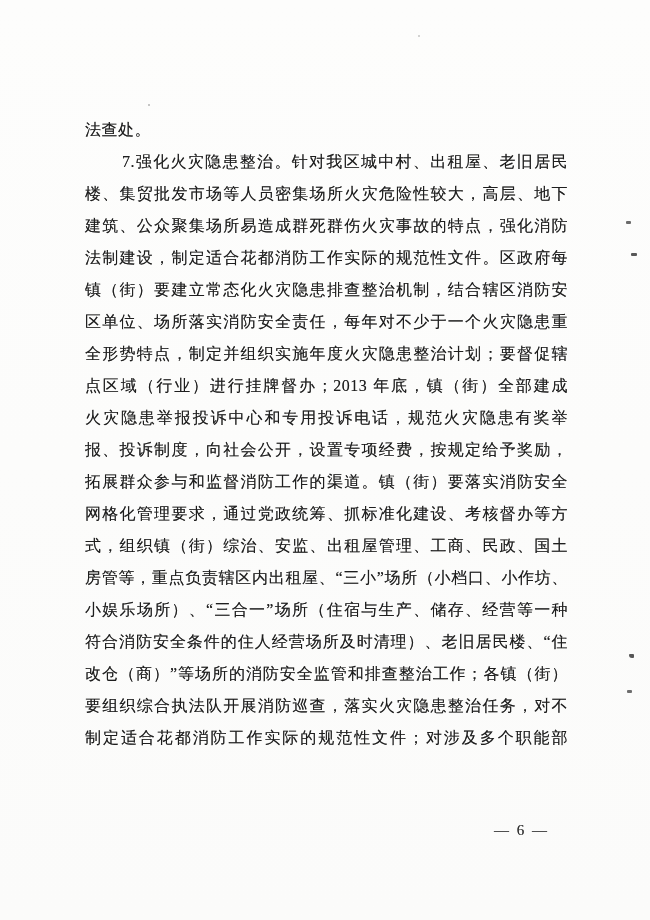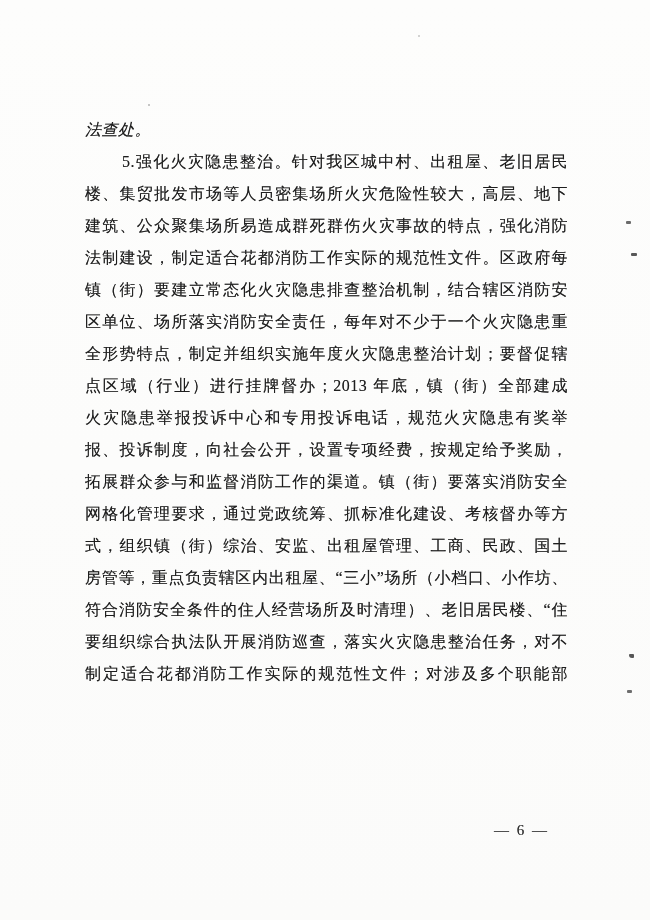--- a/index.html
+++ b/index.html
@@ -34,21 +34,20 @@
     line-height: 32px;
     text-align: justify;
     text-align-last: justify;
     text-justify: inter-character;
     word-break: keep-all;
     overflow: visible;
   }
   .line--plain {
     text-align: left;
     text-align-last: left;
-    font-style: italic;
   }
   .line--indent {
     text-indent: 37px;
   }
   .page-number {
     position: absolute;
     left: 494px;
     top: 820px;
     width: 80px;
     font-size: 15px;
@@ -70,35 +69,37 @@
   .speck-5 { left: 148px; top: 104px; width: 2px; height: 2px; background: #b3b3b3; }
   .speck-6 { left: 418px; top: 35px;  width: 2px; height: 2px; background: #c4c4c4; }
 </style>
 </head>
 <body>
 
 <div class="scan-page">
 
   <div class="text-block">
     <div class="line line--plain">法查处。</div>
-    <div class="line line--indent">5.强化火灾隐患整治。针对我区城中村、出租屋、老旧居民</div>
+    <div class="line line--indent">7.强化火灾隐患整治。针对我区城中村、出租屋、老旧居民</div>
     <div class="line">楼、集贸批发市场等人员密集场所火灾危险性较大，高层、地下</div>
     <div class="line">建筑、公众聚集场所易造成群死群伤火灾事故的特点，强化消防</div>
     <div class="line">法制建设，制定适合花都消防工作实际的规范性文件。区政府每</div>
     <div class="line">镇（街）要建立常态化火灾隐患排查整治机制，结合辖区消防安</div>
     <div class="line">区单位、场所落实消防安全责任，每年对不少于一个火灾隐患重</div>
     <div class="line">全形势特点，制定并组织实施年度火灾隐患整治计划；要督促辖</div>
     <div class="line">点区域（行业）进行挂牌督办；2013 年底，镇（街）全部建成</div>
     <div class="line">火灾隐患举报投诉中心和专用投诉电话，规范火灾隐患有奖举</div>
     <div class="line">报、投诉制度，向社会公开，设置专项经费，按规定给予奖励，</div>
     <div class="line">拓展群众参与和监督消防工作的渠道。镇（街）要落实消防安全</div>
     <div class="line">网格化管理要求，通过党政统筹、抓标准化建设、考核督办等方</div>
     <div class="line">式，组织镇（街）综治、安监、出租屋管理、工商、民政、国土</div>
     <div class="line">房管等，重点负责辖区内出租屋、“三小”场所（小档口、小作坊、</div>
+    <div class="line">小娱乐场所）、“三合一”场所（住宿与生产、储存、经营等一种</div>
     <div class="line">符合消防安全条件的住人经营场所及时清理）、老旧居民楼、“住</div>
+    <div class="line">改仓（商）”等场所的消防安全监管和排查整治工作；各镇（街）</div>
     <div class="line">要组织综合执法队开展消防巡查，落实火灾隐患整治任务，对不</div>
     <div class="line">制定适合花都消防工作实际的规范性文件；对涉及多个职能部</div>
   </div>
 
   <div class="page-number">— 6 —</div>
 
   <div class="speck speck-1"></div>
   <div class="speck speck-2"></div>
   <div class="speck speck-3"></div>
   <div class="speck speck-4"></div>

